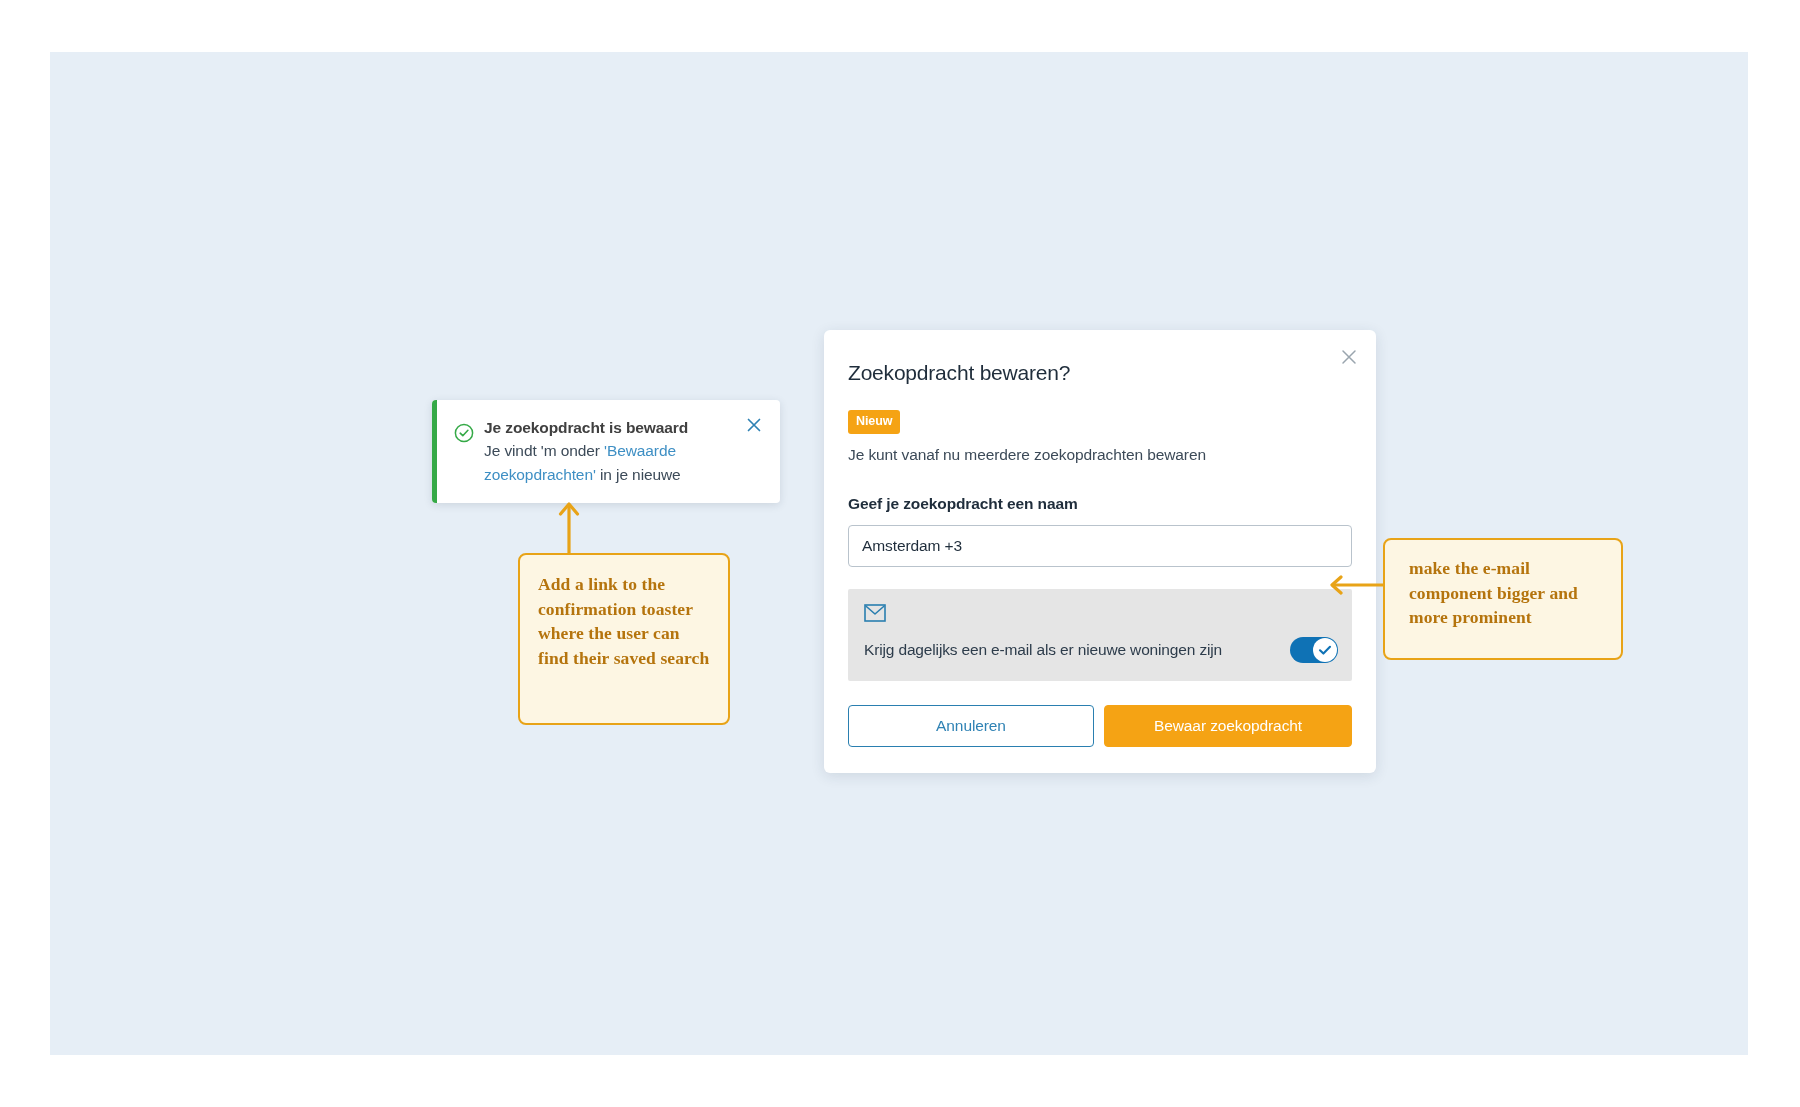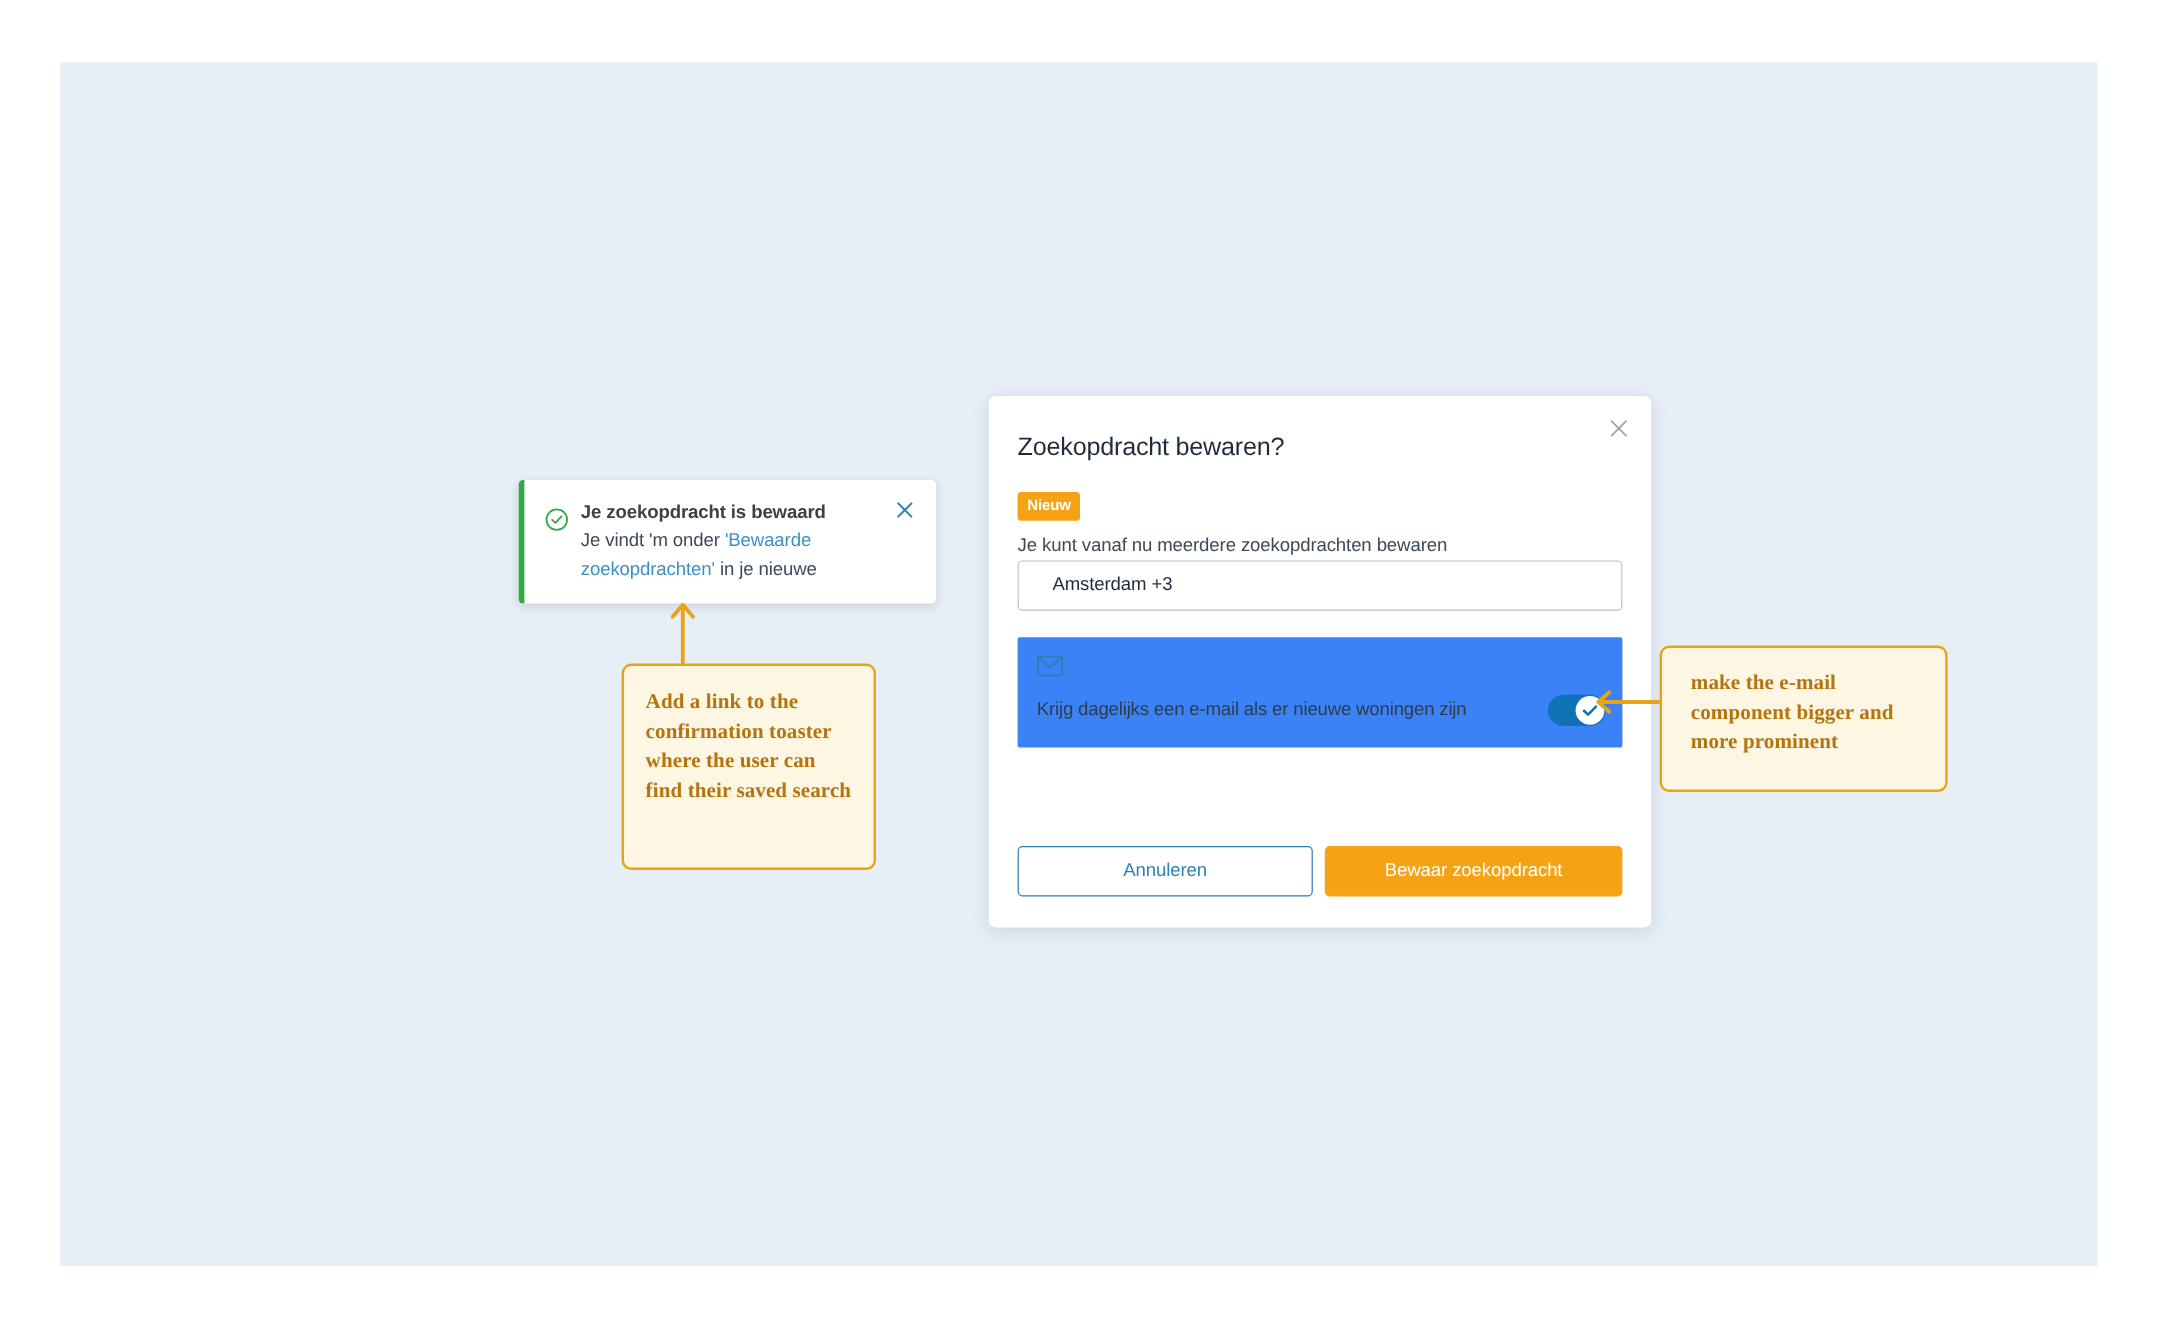--- a/index.html
+++ b/index.html
@@ -141,33 +141,33 @@
     letter-spacing: -0.1px;
     margin: 26px 0 10px 0;
   }
   .text-input {
     box-sizing: border-box;
     display: block;
     width: 100%;
     height: 42px;
     border: 1px solid #b9c3cc;
     border-radius: 4px;
-    padding: 0 28px;
+    padding: 0 13px;
     font-family: "Liberation Sans", sans-serif;
     font-size: 15.5px;
     color: #1f2d3b;
     letter-spacing: -0.1px;
     background: #ffffff;
     outline: none;
   }
 
   
   #email-panel {
     margin-top: 22px;
-    background: #3b82f6;
+    background: #e5e5e5;
     height: 92px;
     position: relative;
     border-radius: 2px;
   }
   #mail-icon {
     position: absolute;
     left: 16px;
     top: 15px;
     width: 22px;
     height: 18px;
@@ -304,20 +304,21 @@
     <path d="M7 7 L19 19 M19 7 L7 19" stroke="#9aa5ae" stroke-width="1.5" stroke-linecap="round"></path>
   </svg>
 
   <div id="modal-inner">
     <h2 class="modal-title">Zoekopdracht bewaren?</h2>
 
     <span class="badge">Nieuw</span>
 
     <p class="modal-intro">Je kunt vanaf nu meerdere zoekopdrachten bewaren</p>
 
+    <div class="field-label">Geef je zoekopdracht een naam</div>
 
     <input class="text-input" type="text" value="Amsterdam +3" style="">
 
     <div id="email-panel">
       <svg id="mail-icon" viewBox="0 0 22 18">
         <rect x="1" y="1" width="20" height="16" fill="none" stroke="#2a7fb0" stroke-width="1.6"></rect>
         <path d="M1.8 2 L11 10 L20.2 2" fill="none" stroke="#2a7fb0" stroke-width="1.6" stroke-linejoin="round"></path>
       </svg>
 
       <div id="email-row">

